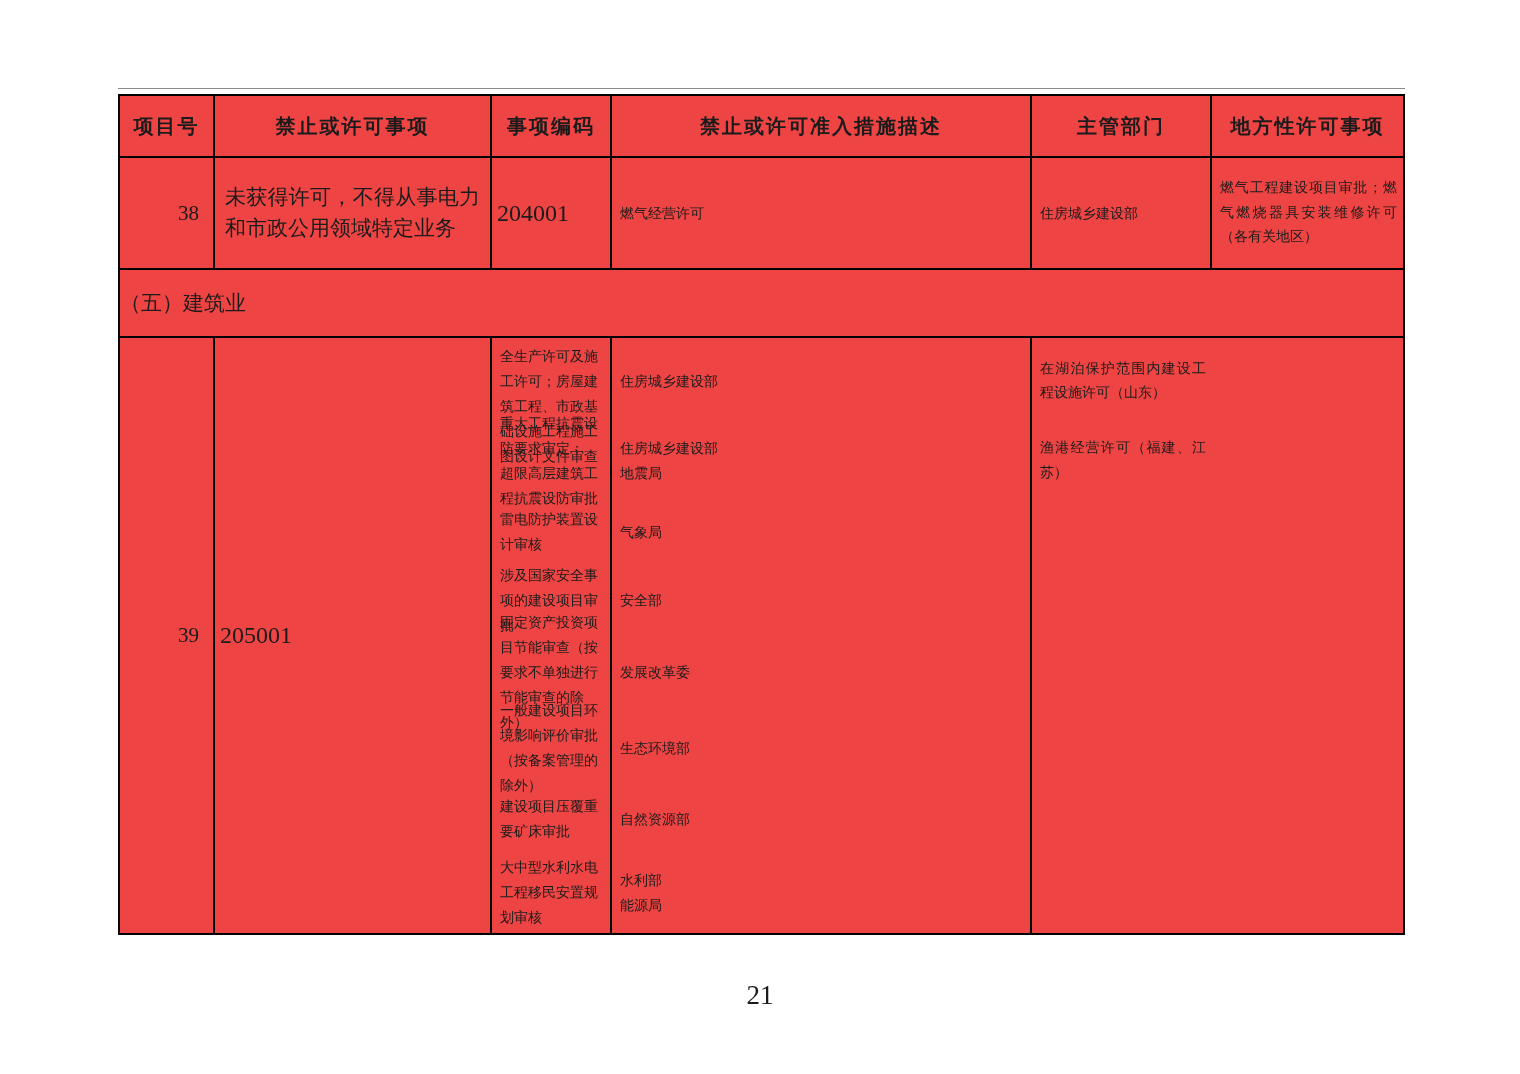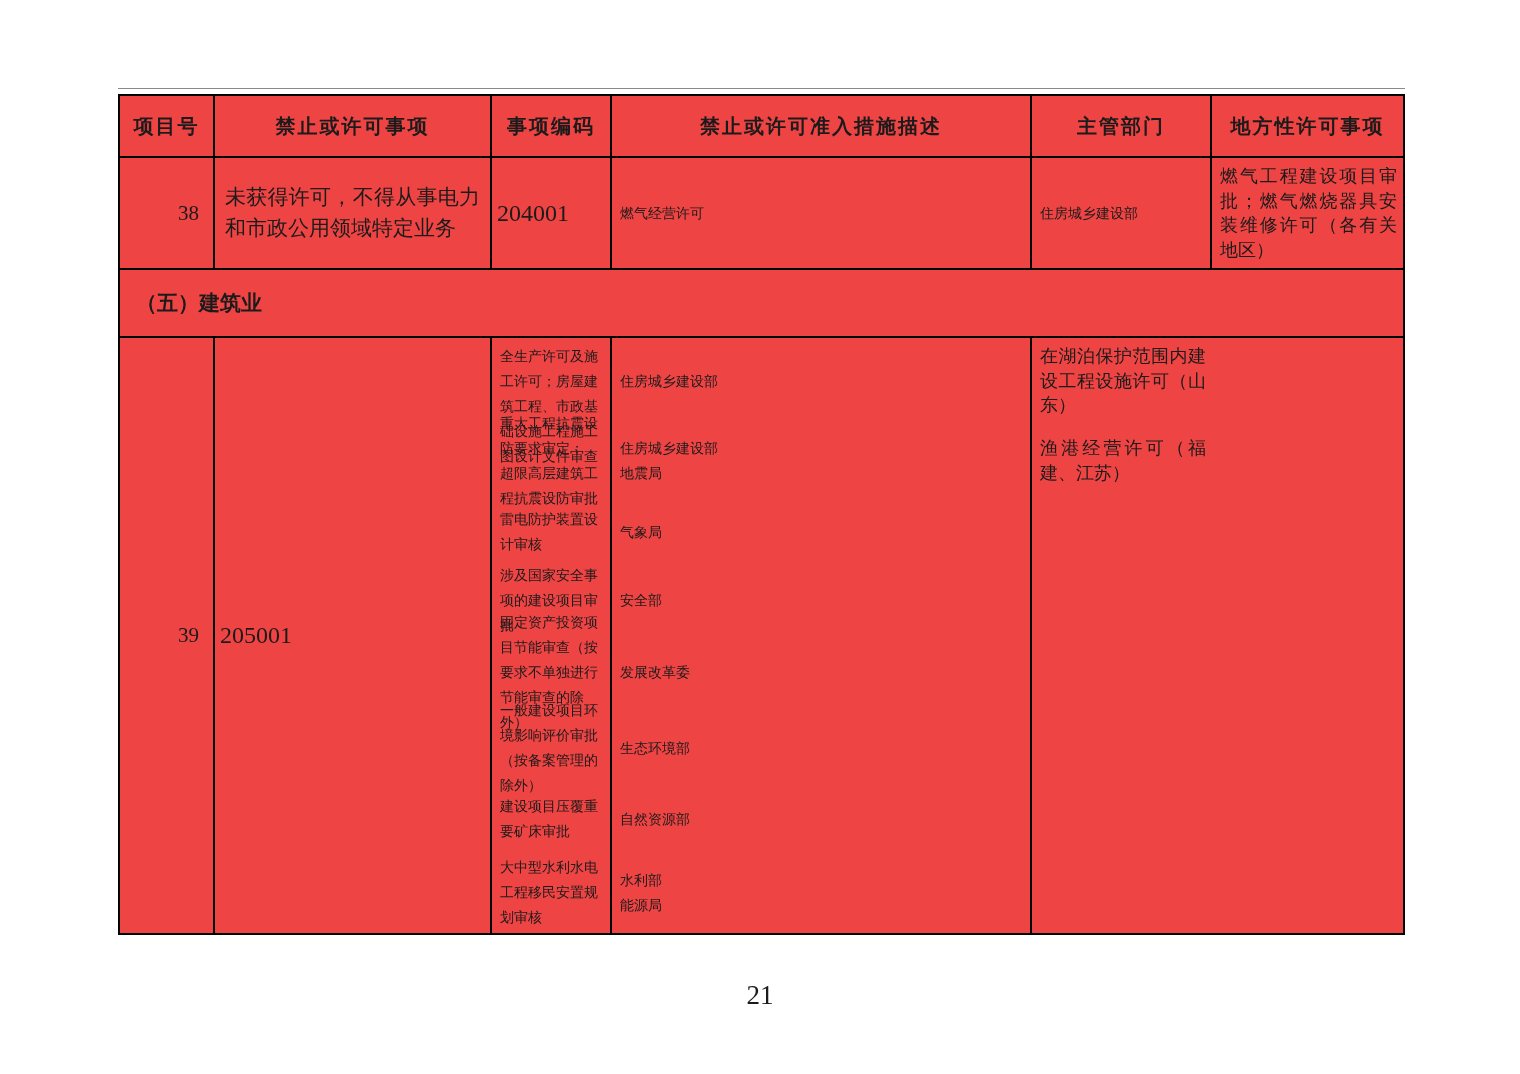--- a/index.html
+++ b/index.html
@@ -67,32 +67,32 @@
     padding-left: 5px;
   }
   .measure-text, .dept-text {
     font-size: 14px;
     line-height: 25px;
     white-space: pre-line;
   }
   .measure-pad { padding: 0 10px 0 8px; }
   .dept-pad { padding-left: 8px; padding-right: 4px; }
   .local-text {
-    font-size: 18px;
+    font-size: 14px;
     line-height: 24.5px;
     padding: 0 6px 0 8px;
     text-align: justify;
   }
 
   .section-cell {
     grid-column: 1 / 7;
     display: flex; align-items: center;
-    font-weight: bold;
+    font-weight: normal;
     font-size: 21px;
-    padding-left: 16px;
+    padding-left: 0;
     border-right: none;
   }
 
   
   .stack { display: flex; flex-direction: column; }
   .g1 { height: 86px; font-family: Liberation Serif, serif; } .g2 { height: 73px; } .g3 { height: 70px; }
   .g4 { height: 67px; } .g5 { height: 76px; } .g6 { height: 76px; }
   .g7 { height: 66px; } .g8 { height: 81px; }
   .group-block { display: flex; align-items: center; }
 

